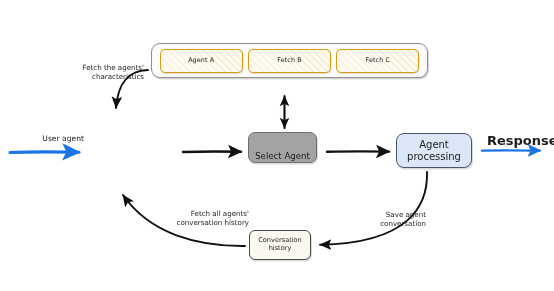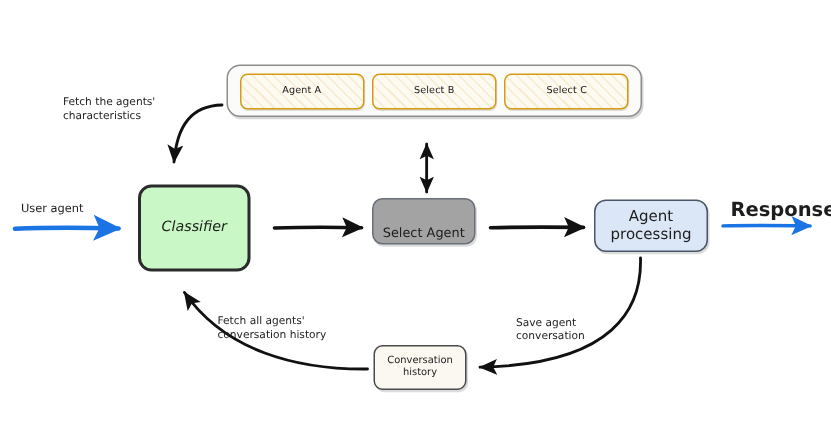--- a/index.html
+++ b/index.html
@@ -128,21 +128,21 @@
     border: 1.3px solid #4a4a4a;
     border-radius: 6px;
     font-size: 6.6px;
     flex-direction: column;
     box-shadow: 1px 1.5px 0 rgba(0,0,0,0.14);
   }
 
   
   .edge-label {
     position: absolute;
-    text-align: left;
+    text-align: right;
     color: #1d1d1d;
     line-height: 1.25;
     white-space: pre-line;
   }
   #label-user-input {
     left: 14px;
     top: 134px;
     width: 70px;
     font-size: 7.6px;
   }
@@ -222,30 +222,27 @@
     <g>
       <path d="M427,172 C428,205 410,243 320,244.8" stroke="#111111" stroke-width="1.9" fill="none" stroke-linecap="round" marker-end="url(#ah-black-sm)"></path>
     </g>
   </svg>
 
   <div class="node" id="agents-container">
     <div class="agent-card">
       <span class="agent-label">Agent A</span>
     </div>
     <div class="agent-card">
-      <span class="agent-label">Select B</span>
+      <span class="agent-label">Fetch B</span>
     </div>
     <div class="agent-card">
-      <span class="agent-label">Select C</span>
+      <span class="agent-label">Fetch C</span>
     </div>
   </div>
 
-  <div class="node" id="classifier">
-    <span>Classifier</span>
-  </div>
 
   <div class="node" id="select-agent">
     <span>Select Agent</span>
   </div>
 
   <div class="node" id="agent-processing">
     <span>Agent</span>
     <span>processing</span>
   </div>
 

